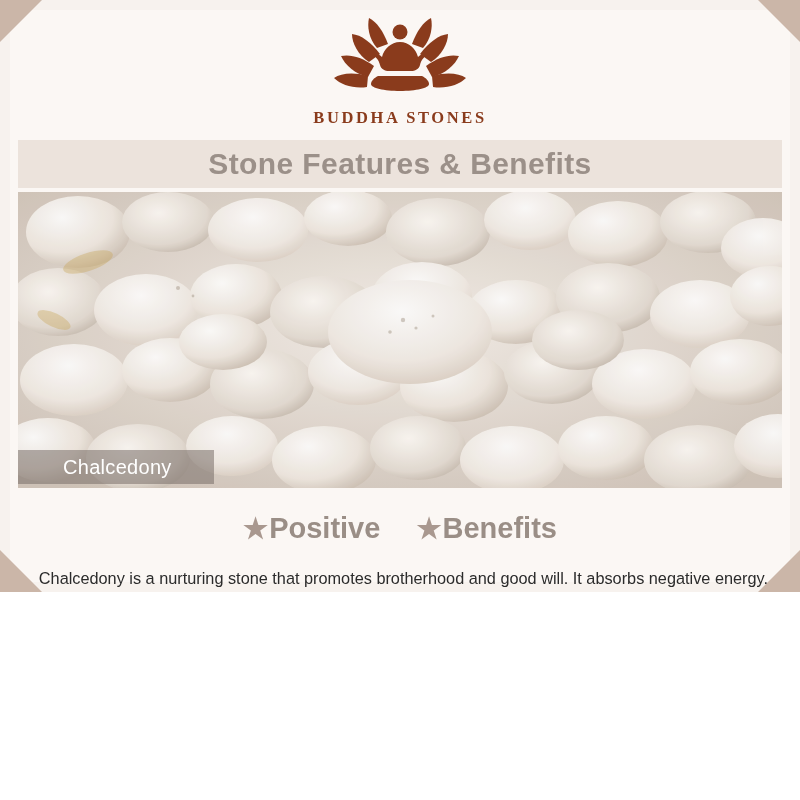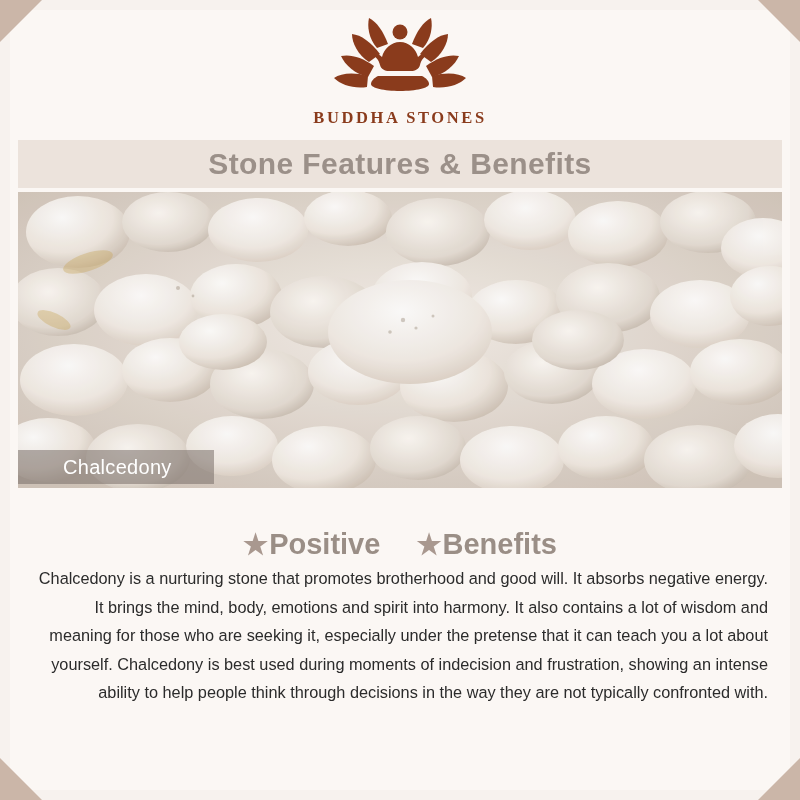--- a/index.html
+++ b/index.html
@@ -10,21 +10,21 @@
     width: 800px;
     height: 800px;
     font-family: "Liberation Sans", sans-serif;
     background: #ffffff;
     overflow: hidden;
   }
 
   .page {
     position: relative;
     width: 800px;
-    height: 800px;
+    height: 592px;
     background: #f7f2ee;
     overflow: hidden;
   }
 
   
   .corner {
     position: absolute;
     width: 0;
     height: 0;
     z-index: 5;
@@ -146,21 +146,21 @@
     left: 0;
     width: 100%;
     text-align: center;
     z-index: 6;
     color: #9a8e86;
     font-size: 29px;
     font-weight: bold;
   }
   .benefit-item {
     display: inline-block;
-    margin: 16px 14px;
+    margin: 0 14px;
     white-space: nowrap;
   }
   .star {
     color: #a9988f;
     font-size: 28px;
     margin-right: 1px;
   }
 
   
   .body-copy {

